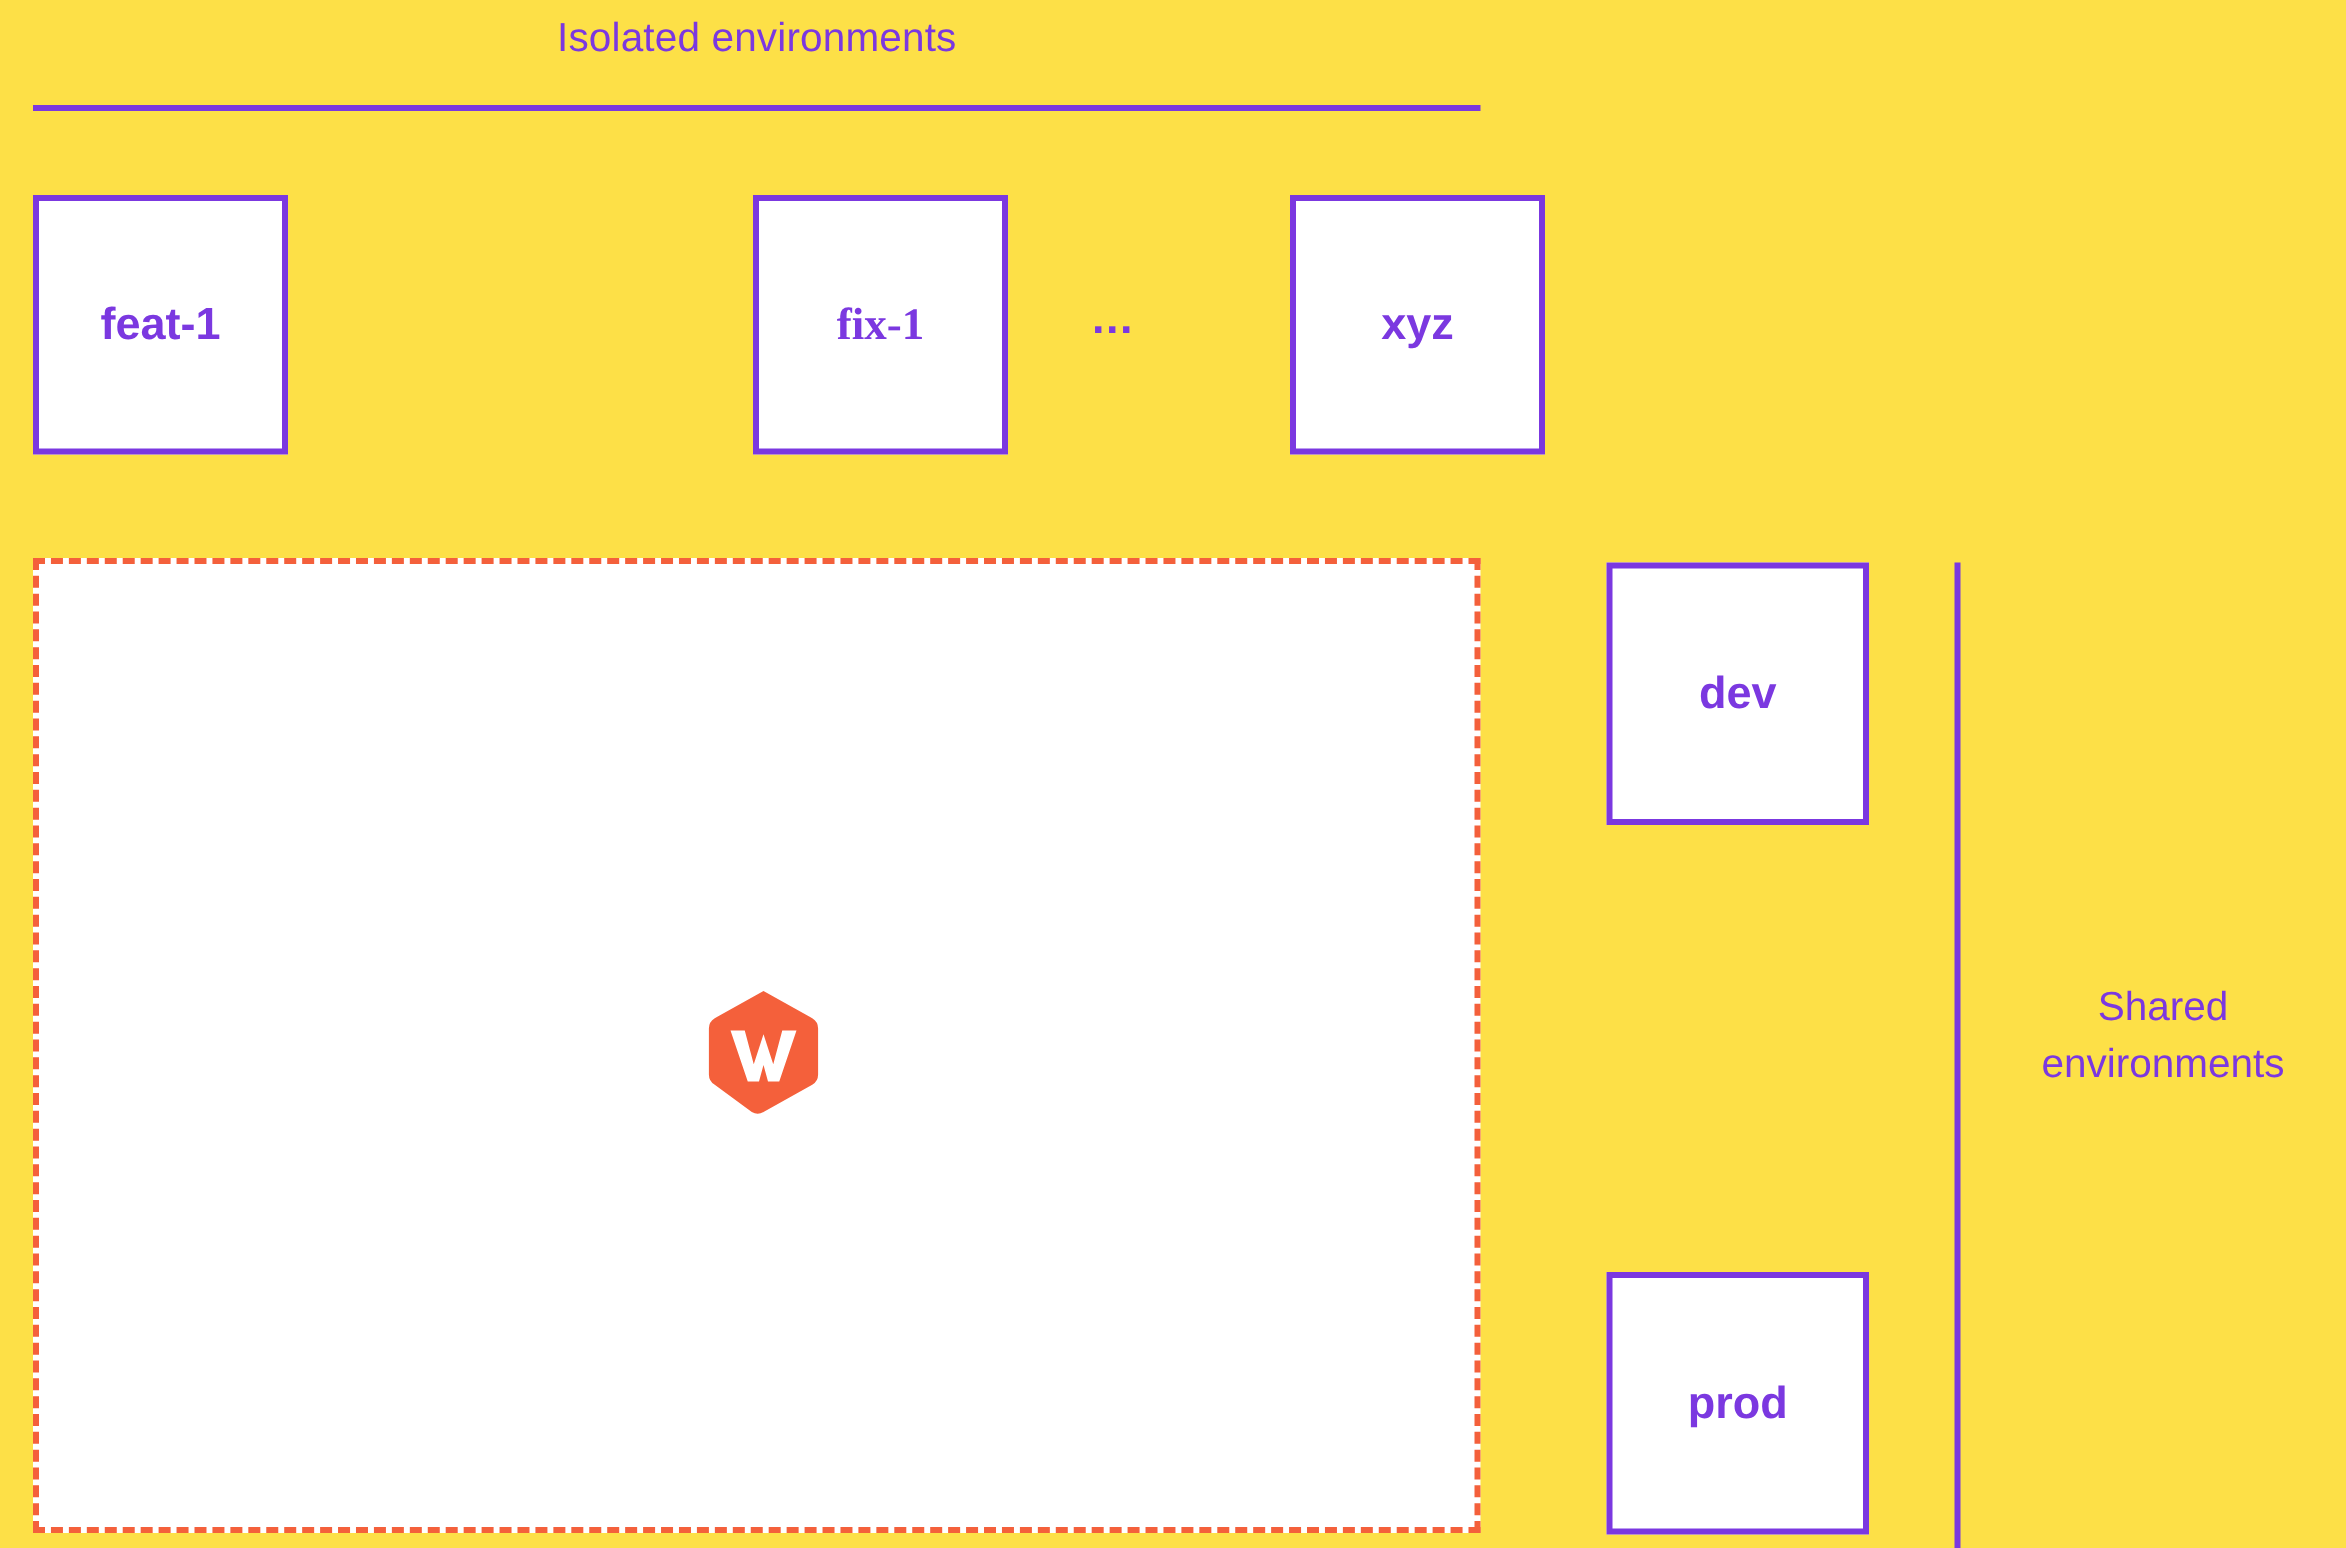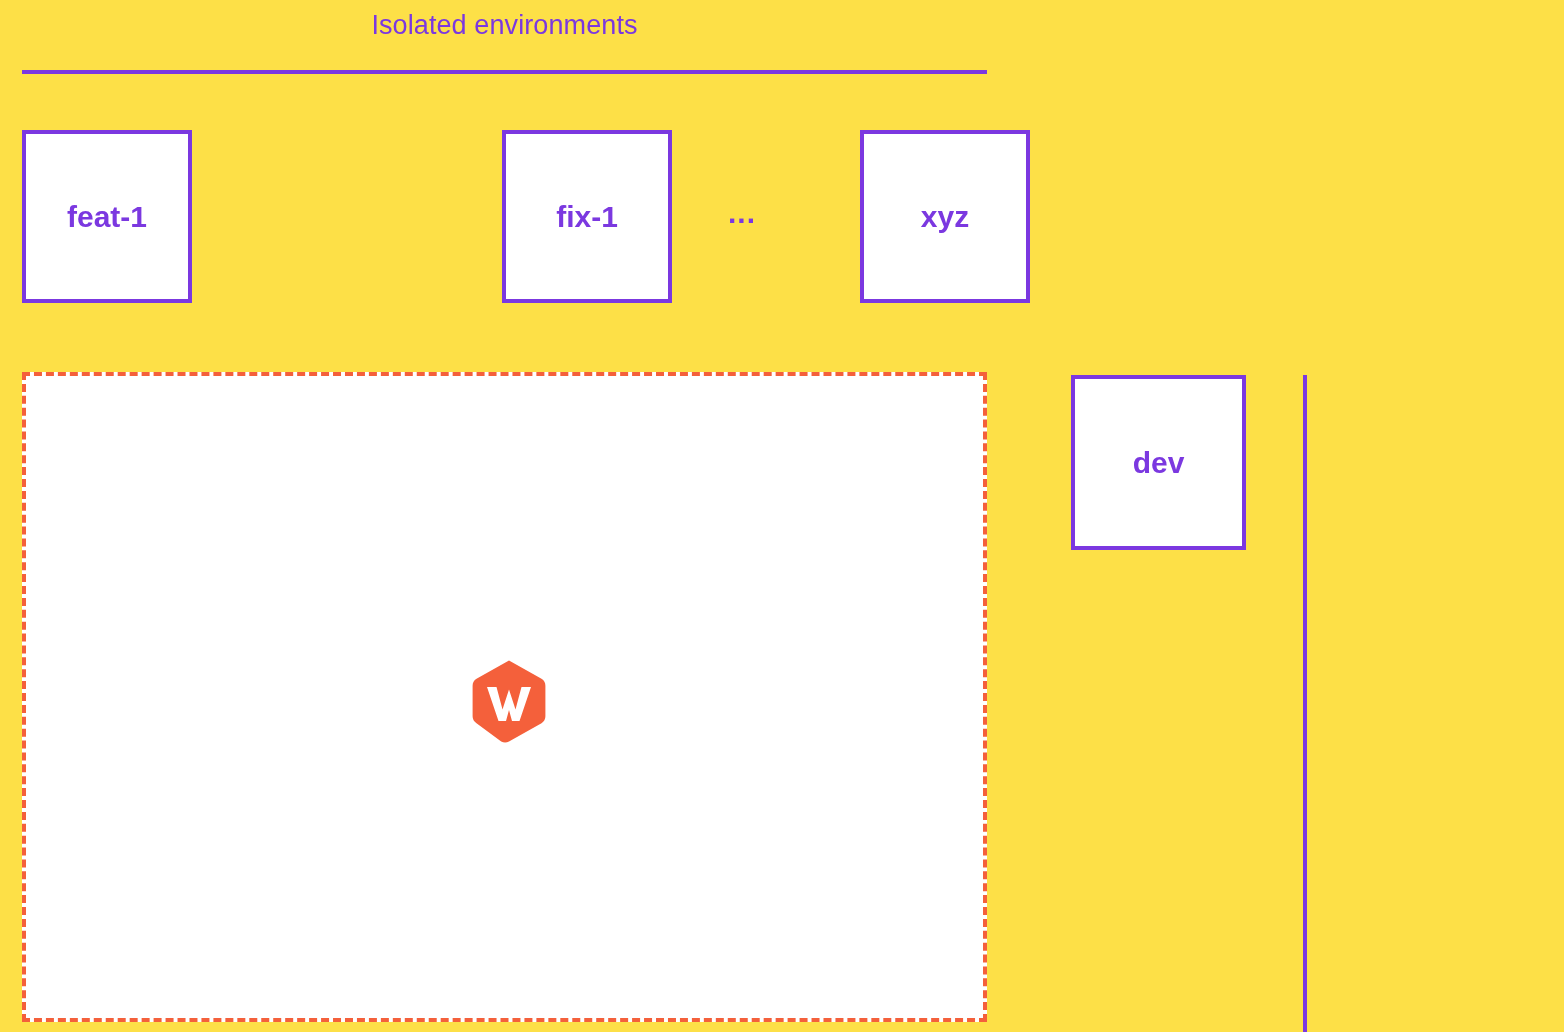--- a/index.html
+++ b/index.html
@@ -57,21 +57,21 @@
     font-size: 30px;
     font-weight: 700;
     color: #7B38E0;
     line-height: 1;
     white-space: nowrap;
   }
 
   .iso-box { top: 130px; width: 170px; height: 173px; }
   .iso-box-1 { left: 22px; }
   .iso-box-2 { left: 262px; }
-  .iso-box-3 { left: 502px; }
+  .iso-box-3 { left: 502px; font-family: Liberation Serif, serif; }
   .iso-box-4 { left: 860px; }
 
   .ellipsis {
     position: absolute;
     left: 712px;
     top: 196px;
     width: 60px;
     text-align: center;
     font-size: 30px;
     font-weight: 700;
@@ -170,16 +170,23 @@
       <svg class="brand-mark" viewBox="0 0 78 84" aria-hidden="true">
         <path d="M39 1.6 L71.5 19.8 a8 8 0 0 1 3.9 6.9 v30.6 a8 8 0 0 1 -3.9 6.9 L39 82.4 a8 8 0 0 1 -7.8 0 L6.5 64.2 a8 8 0 0 1 -3.9 -6.9 V26.7 a8 8 0 0 1 3.9 -6.9 Z" fill="#F4603B"></path>
         <path d="M17 28 L26.5 28 L32.5 50.5 L39 30.5 L45.5 50.5 L51.5 28 L61 28 L49.5 62 L42 62 L39 51 L36 62 L28.5 62 Z" fill="#ffffff"></path>
       </svg>
     </div>
   </div>
 
   <div class="env-box shared-box shared-box-dev">
     <span class="env-label">dev</span>
   </div>
+  <div class="env-box shared-box shared-box-prod">
+    <span class="env-label">prod</span>
+  </div>
 
   <div class="shared-rule"></div>
+  <div class="shared-caption">
+    <span class="cap-line">Shared</span>
+    <span class="cap-line">environments</span>
+  </div>
 
 </div>
 
 </body></html>

